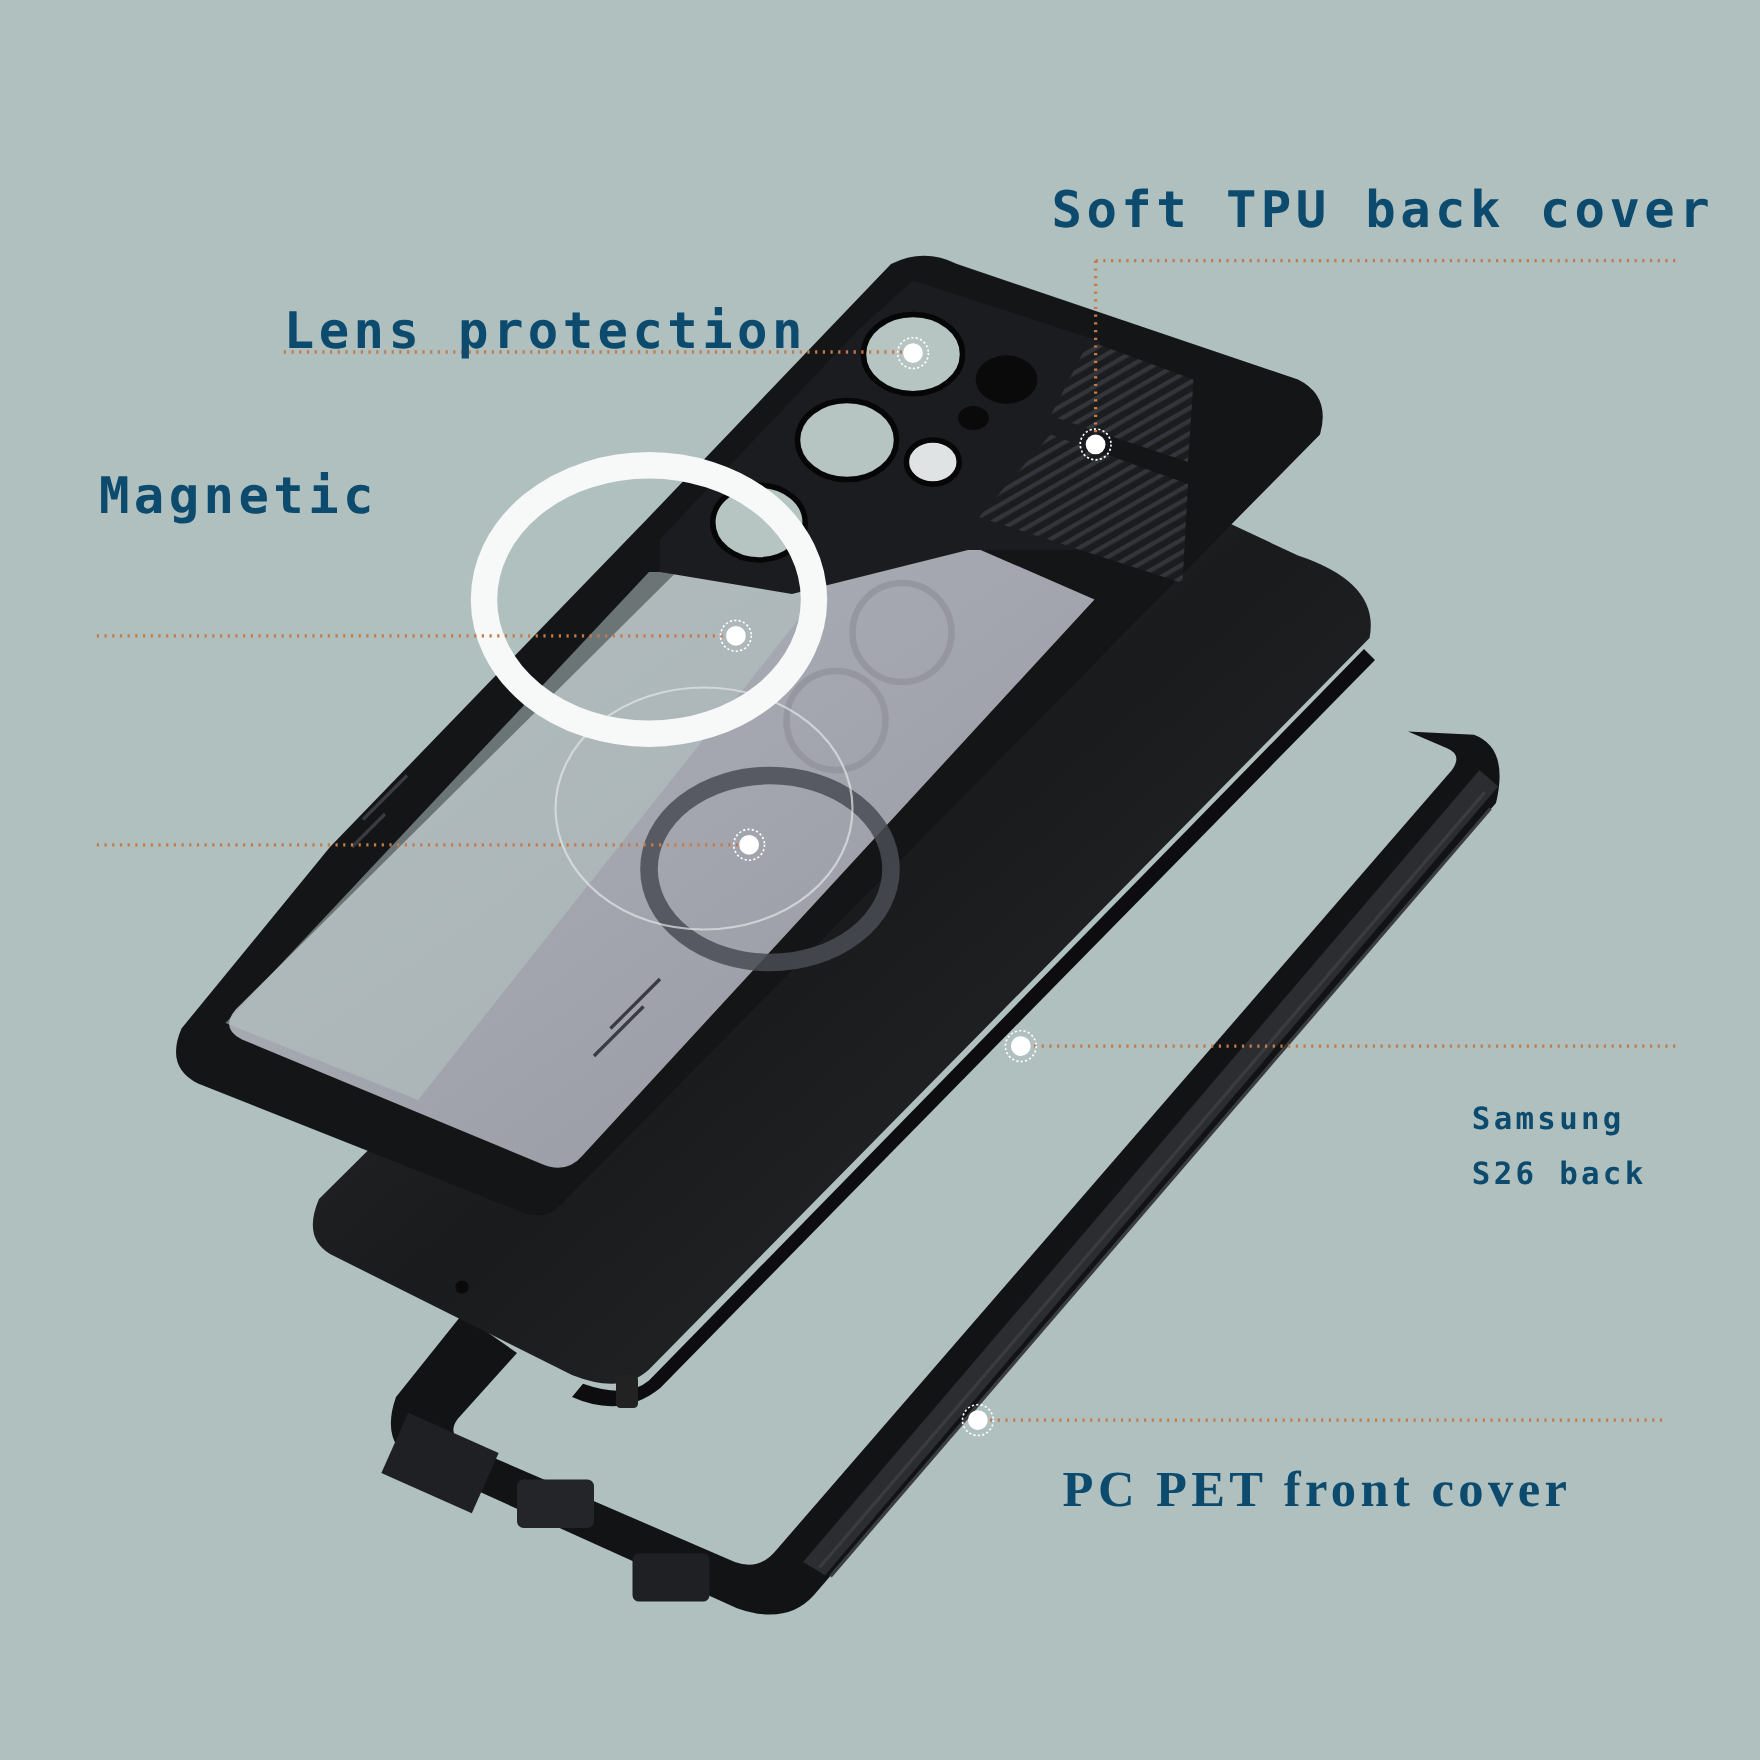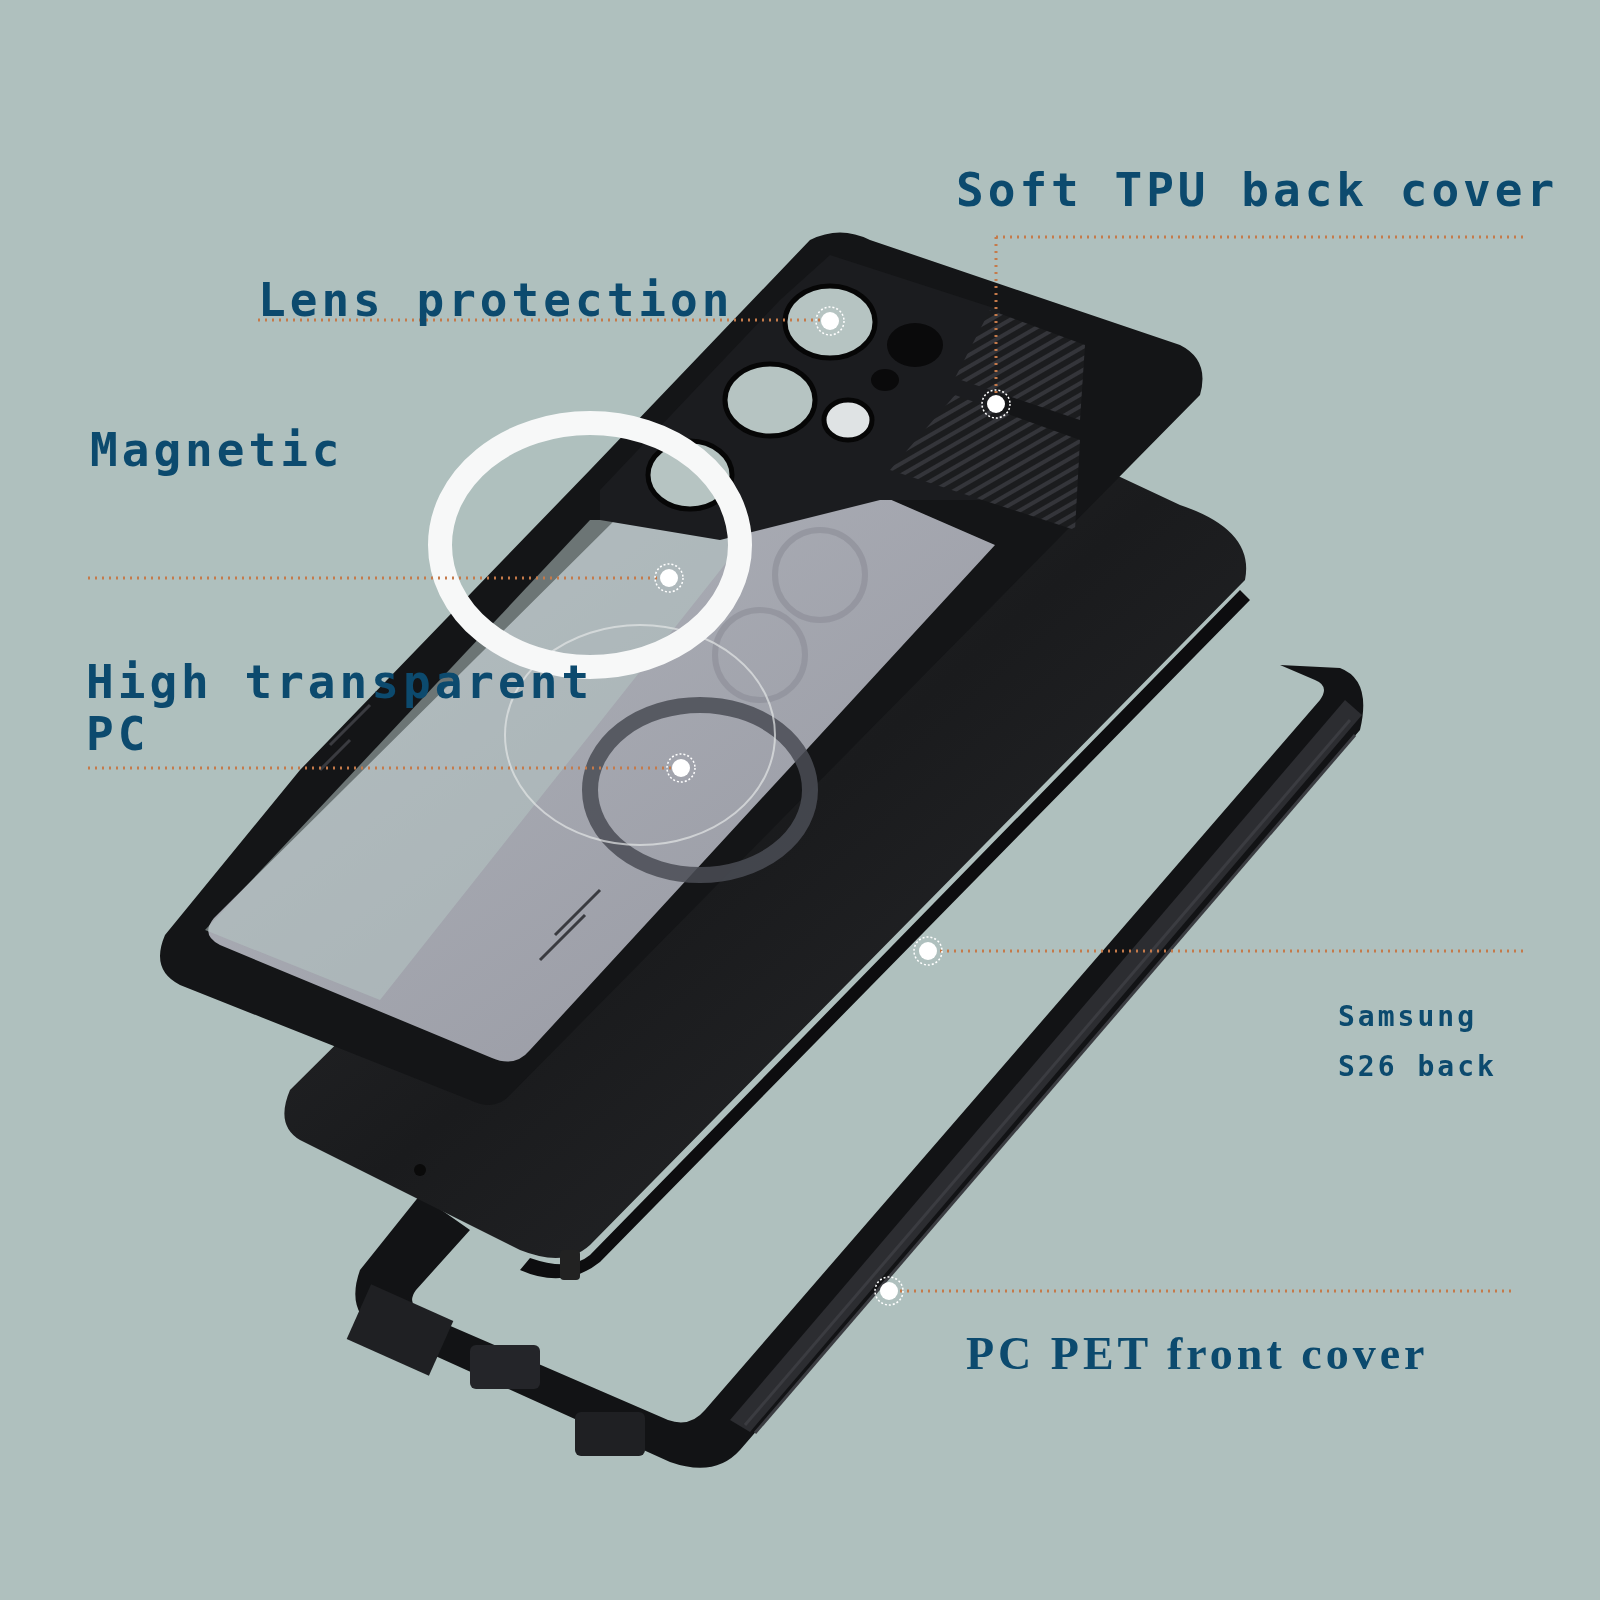--- a/index.html
+++ b/index.html
@@ -143,24 +143,20 @@
   </svg>
 
   <div class="label lbl-lens">
     <span class="line">Lens protection</span>
   </div>
 
   <div class="label lbl-mag">
     <span class="line">Magnetic</span>
   </div>
 
-  <div class="label lbl-hitp">
-    <span class="line">High transparent</span>
-    <span class="line">PC</span>
-  </div>
 
   <div class="label lbl-tpu">
     <span class="line">Soft TPU back cover</span>
   </div>
 
   <div class="label lbl-model">
     <span class="line">Samsung</span>
     <span class="line">S26 back</span>
   </div>
 

